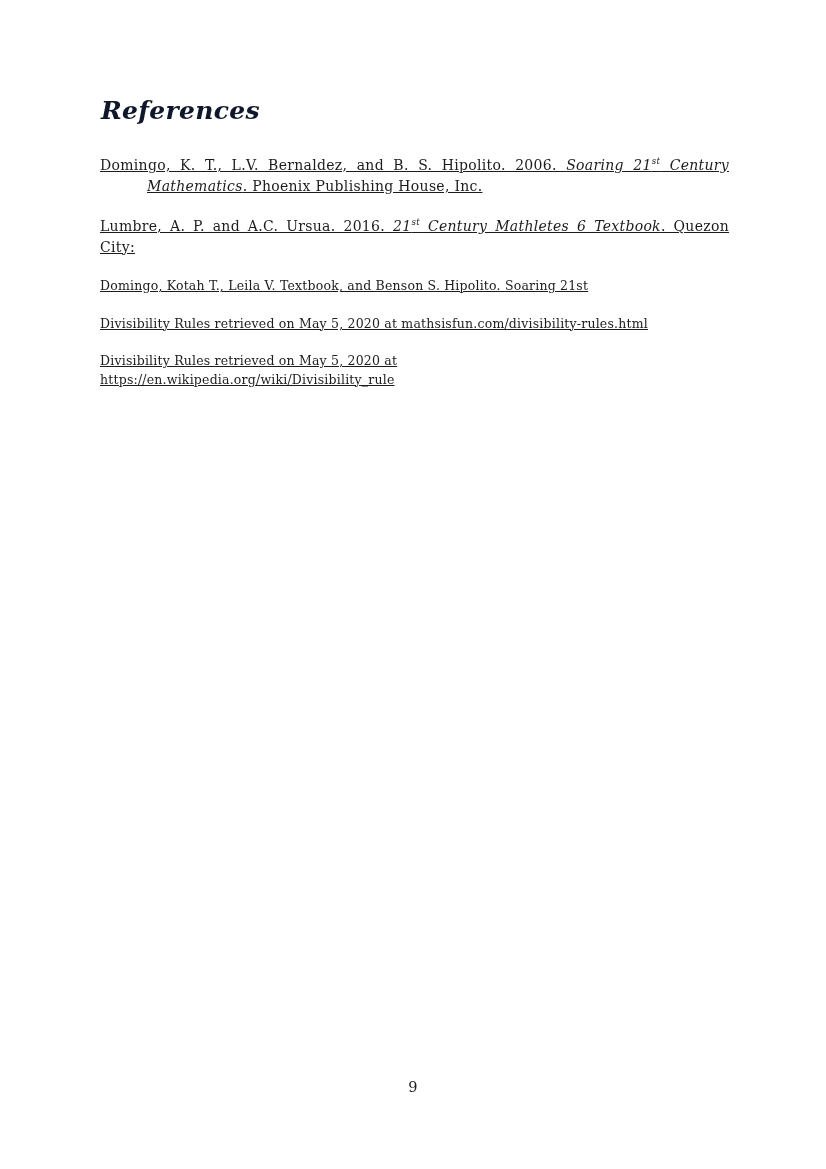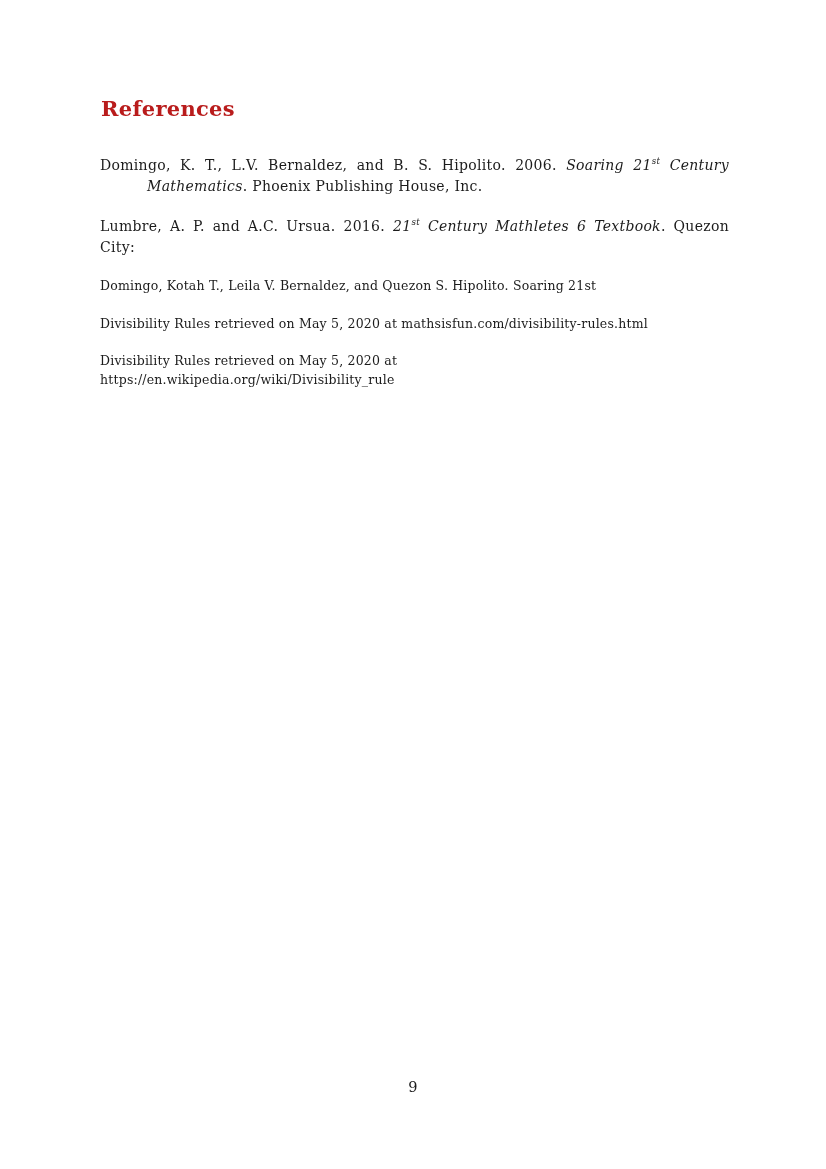--- a/index.html
+++ b/index.html
@@ -14,30 +14,32 @@
     margin: 0 auto;
     background: #ffffff;
     overflow: hidden;
     font-family: "DejaVu Serif", "Liberation Serif", serif;
     color: #1c1c1c;
   }
   .heading {
     position: absolute;
     top: 96px;
     left: 101px;
-    font-size: 21px;
+    font-size: 25px;
     font-weight: bold;
+    font-style: italic;
     letter-spacing: 0.3px;
-    color: #b91c1c;
+    color: #0f172a;
   }
   .ref-list {
     position: absolute;
     top: 155px;
     left: 100px;
     width: 629px;
+    text-decoration: underline;
   }
   .ref-entry { margin: 0; }
   .ref-lg {
     font-size: 14px;
     line-height: 20.5px;
     letter-spacing: 0.3px;
     margin-bottom: 20px;
   }
   .ref-sm {
     font-size: 12.5px;
@@ -75,21 +77,21 @@
 
   <div class="ref-list">
       <div class="ref-entry ref-lg">
         <div class="ref-line justify"><span>Domingo, K. T., L.V. Bernaldez, and B. S. Hipolito. 2006. </span><span class="it">Soaring 21</span><sup class="it">st</sup><span class="it"> Century</span></div>
         <div class="ref-line" style="padding-left: 47px;"><span class="it">Mathematics</span><span>. Phoenix Publishing House, Inc.</span></div>
       </div>
       <div class="ref-entry ref-lg">
         <div class="ref-line justify"><span>Lumbre, A. P. and A.C. Ursua. 2016. </span><span class="it">21</span><sup class="it">st</sup><span class="it"> Century Mathletes 6 Textbook</span><span>. Quezon City:</span></div>
       </div>
       <div class="ref-entry ref-sm">
-        <div class="ref-line"><span>Domingo, Kotah T., Leila V. Bernaldez, and Quezon S. Hipolito. Soaring 21st</span></div>
+        <div class="ref-line"><span>Domingo, Kotah T., Leila V. Textbook, and Benson S. Hipolito. Soaring 21st</span></div>
       </div>
       <div class="ref-entry ref-sm">
       </div>
       <div class="ref-entry ref-sm">
         <div class="ref-line"><span>Divisibility Rules retrieved on May 5, 2020 at mathsisfun.com/divisibility-rules.html</span></div>
       </div>
       <div class="ref-entry ref-sm">
         <div class="ref-line"><span>Divisibility Rules retrieved on May 5, 2020 at</span></div>
         <div class="ref-line"><span>https://en.wikipedia.org/wiki/Divisibility_rule</span></div>
       </div>

